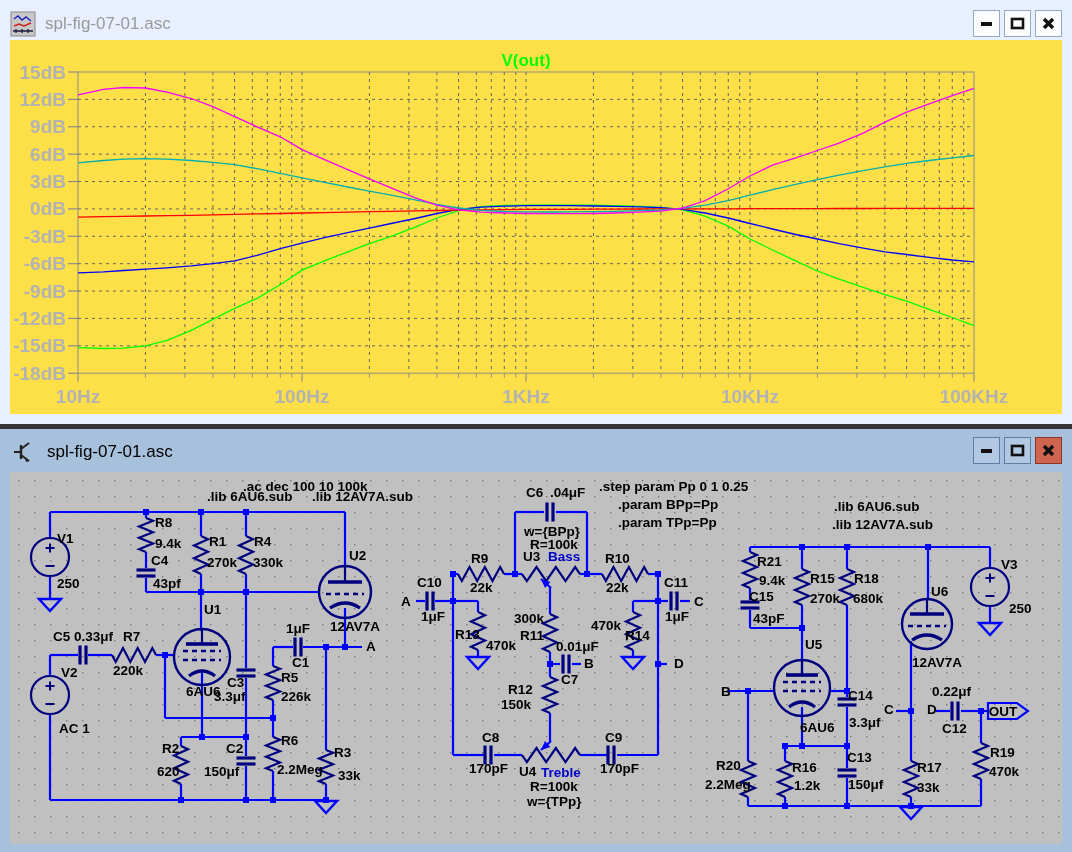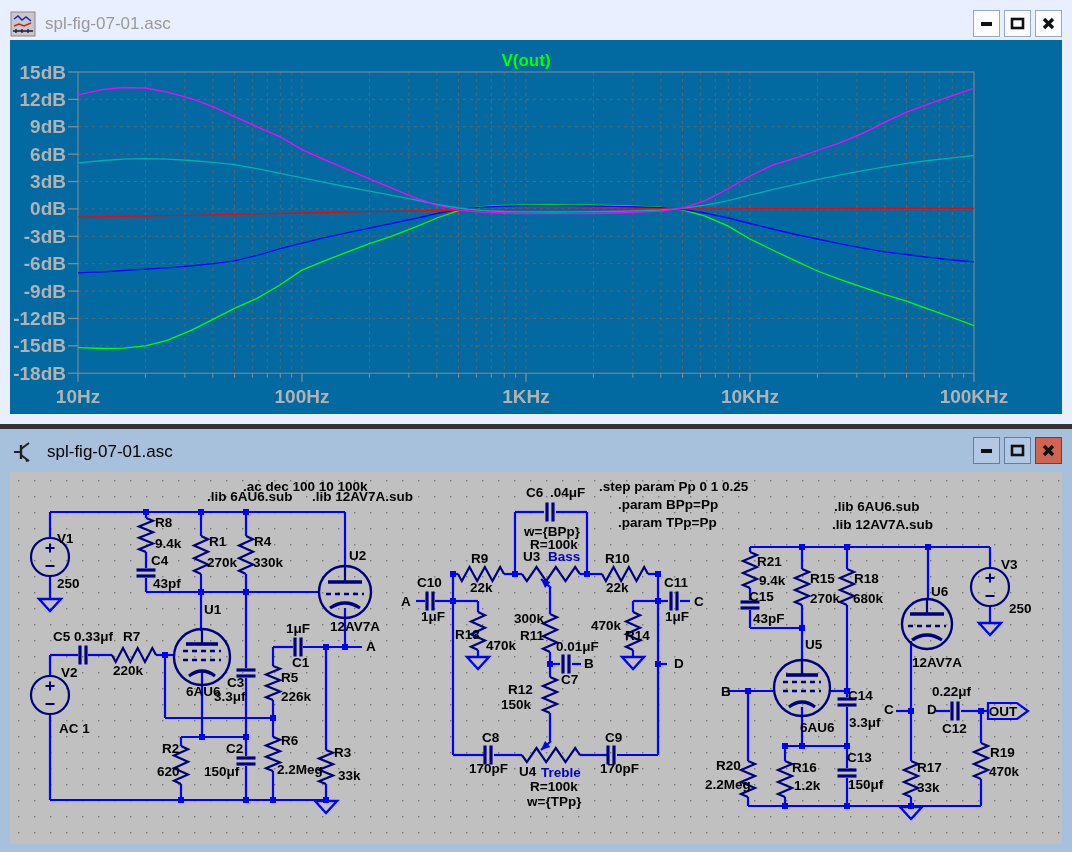--- a/index.html
+++ b/index.html
@@ -5,21 +5,21 @@
   * { margin:0; padding:0; box-sizing:border-box; }
   html,body { width:1072px; height:852px; background:#e8efff; font-family:"Liberation Sans",sans-serif; overflow:hidden; }
   .window { position:absolute; left:0; width:1072px; }
   .titlebar { position:absolute; left:0; top:0; width:100%; display:flex; align-items:center; }
   .titlebar .title { font-size:17px; margin-left:9px; }
   .btns { position:absolute; right:10px; display:flex; gap:4px; }
   .wbtn { width:27px; height:27px; border:1px solid #93a9c7; background:#fafcfe; display:flex; align-items:center; justify-content:center; }
   #plot-window { top:0; height:424px; background:#e8efff; }
   #plot-window .titlebar { height:40px; background:#e8efff; padding-top:7px; }
   #plot-window .title { color:#999999; }
-  #plot-client { position:absolute; left:10px; top:40px; width:1052px; height:374px; background:#0369a1; }
+  #plot-client { position:absolute; left:10px; top:40px; width:1052px; height:374px; background:#fde047; }
   #divider { position:absolute; left:0; top:424px; width:1072px; height:5px; background:#343434; }
   #schem-window { top:429px; height:423px; background:#a7c0dc; }
   #schem-window .titlebar { height:41px; background:#a7c0dc; padding-top:5px; }
   #schem-window .title { color:#000000; }
   #schem-window .wbtn { background:#b3c8e2; border:1px solid #5f7ea4; }
   #schem-window .wbtn.close { background:#cf6550; border:1px solid #8c3426; }
   #schem-client { position:absolute; left:10px; top:43px; width:1052px; height:372px; background:#c0c0c0; }
   svg { display:block; }
 </style>
 </head>

